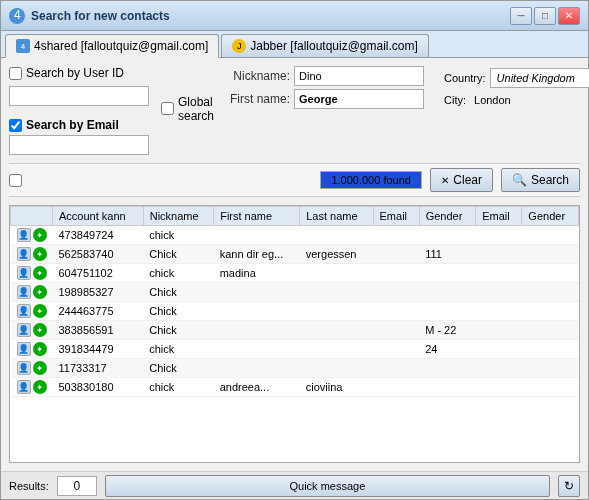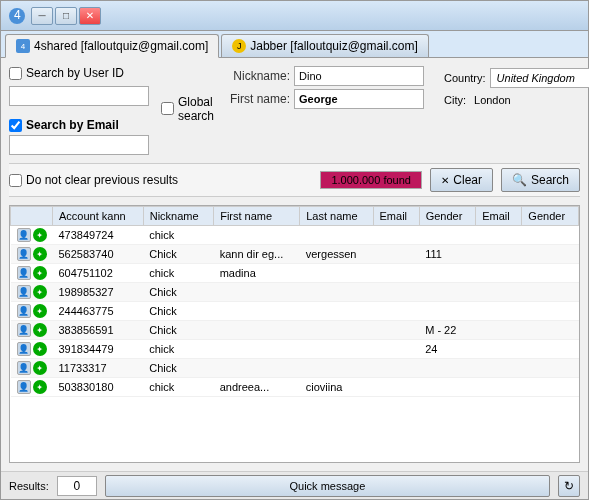--- a/index.html
+++ b/index.html
@@ -72,21 +72,21 @@
       display: flex;
       align-items: center;
       gap: 8px;
       padding: 4px 0;
       border-top: 1px solid #ccc;
       border-bottom: 1px solid #ccc;
       background: #f5f5f5;
       margin: 2px 0;
     }
     .no-clear-cb { display: flex; align-items: center; gap: 4px; font-size: 11px; flex: 1; }
-    .found-badge { background: #be185d; border: 1px solid #aaa; padding: 2px 10px; font-size: 11px; }
+    .found-badge { background: #1d4ed8; border: 1px solid #aaa; padding: 2px 10px; font-size: 11px; }
     .action-btn {
       height: 24px;
       padding: 0 10px;
       border: 1px solid #888;
       background: linear-gradient(to bottom, #e8f0f8, #c8d8e8);
       cursor: pointer;
       font-size: 11px;
       display: flex;
       align-items: center;
       gap: 4px;
@@ -141,20 +141,21 @@
 
 <div class="window">
 
   <div class="title-bar">
     <div class="title-bar-icon">
       <svg width="12" height="12" viewBox="0 0 12 12">
           <circle cx="6" cy="6" r="5" fill="#4a90d9"></circle>
           <text x="3" y="9" font-size="8" fill="white">4</text>
         </svg>
     </div>
+    <span class="title-bar-text">Search for new contacts</span>
     <div class="title-bar-buttons">
       <button class="tb-btn">─</button>
       <button class="tb-btn">□</button>
       <button class="tb-btn" style="background: linear-gradient(to bottom, #f88, #e44); color: white;">✕</button>
     </div>
   </div>
 
   <div class="tab-bar">
     <div class="tab active">
       <span style="width:14px;height:14px;background:#4a90d9;border-radius:2px;font-size:8px;color:white;display:flex;align-items:center;justify-content:center;">4</span>
@@ -216,21 +217,20 @@
               <span class="city-value" style="margin-left:4px;">London</span>
             </div>
           </div>
         </div>
       </div>
     </div>
 
     <div class="search-bar">
       <div class="no-clear-cb">
         <input type="checkbox" id="cb-noclear" style="">
-        <label for="cb-noclear">Do not clear previous results</label>
       </div>
       <span class="found-badge">1.000.000 found</span>
       <button class="action-btn">
         <span style="font-size:10px;">✕</span>
         <span>Clear</span>
       </button>
       <button class="action-btn">
         <span>🔍</span>
         <span>Search</span>
       </button>

